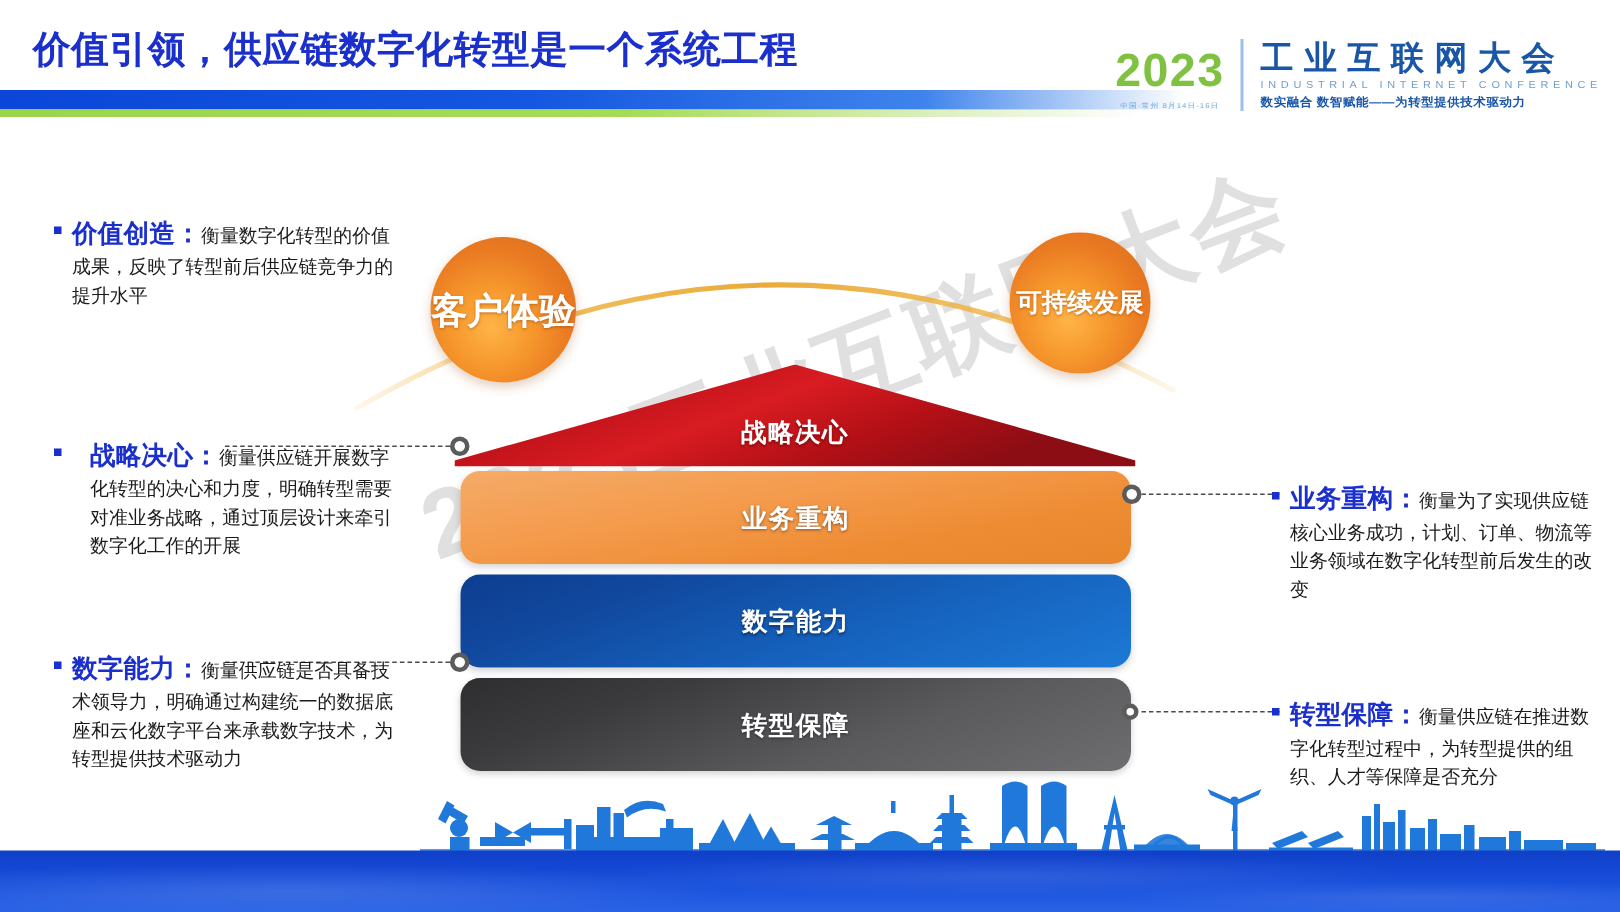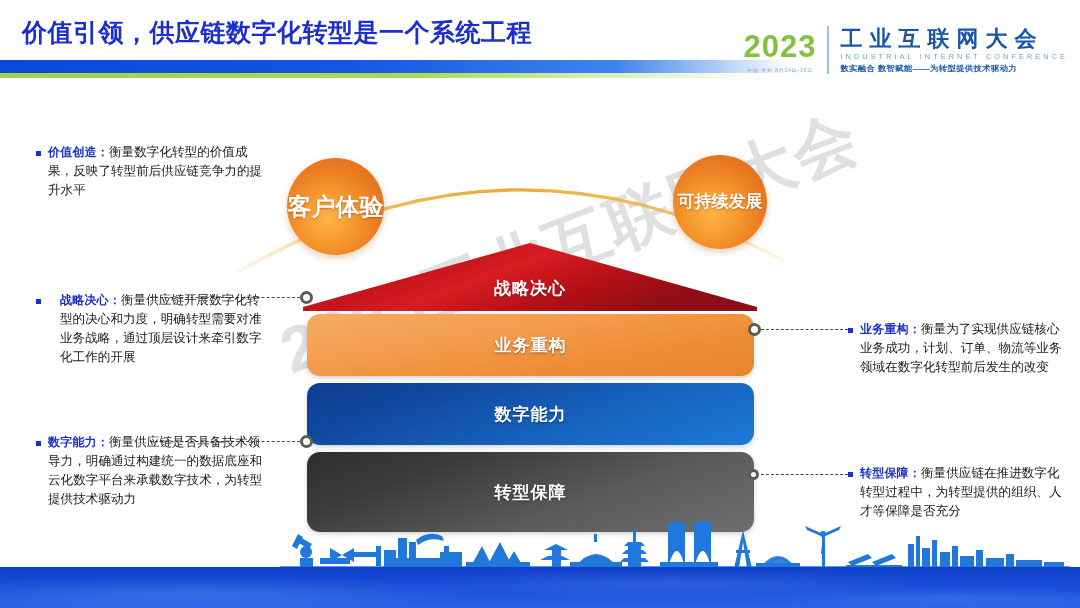--- a/index.html
+++ b/index.html
@@ -137,21 +137,21 @@
     display: flex; align-items: center; justify-content: center;
     color: #ffffff; font-weight: bold; font-size: 17px;
     letter-spacing: 1px;
     text-shadow: 0 1px 2px rgba(0,0,0,0.45);
     box-shadow: 0 2px 5px rgba(0,0,0,0.18);
   }
   #layer-1 { top: 314px; height: 62px;
     background: linear-gradient(170deg, #f5ab68 0%, #f49a4b 40%, #ee8c34 70%, #e8862c 100%); }
   #layer-2 { top: 383px; height: 62px;
     background: linear-gradient(160deg, #0d3d8f 0%, #11499f 25%, #1562bd 60%, #1d79d6 100%); }
-  #layer-3 { top: 452px; height: 80px;
+  #layer-3 { top: 452px; height: 62px;
     background: linear-gradient(160deg, #2e2e30 0%, #3b3b3e 25%, #5a5a5d 62%, #6e6e71 100%); }
 
   
   .conn { position: absolute; height: 2px; }
   .conn-line {
     position: absolute; top: 50%; height: 0;
     border-top: 1.6px dashed #4a4a4a;
   }
   .conn-dot {
     position: absolute; top: 50%;
@@ -176,21 +176,21 @@
   #conn-r2 .conn-dot { left: 0; width: 11px; height: 11px; margin-top: -5.5px; border-width: 3px; }
 
   
   .tblock { position: absolute; display: flex; }
   .bullet {
     width: 5px; height: 5px; background: #1a2fcc;
     margin-right: 7px; margin-top: 8px; flex: 0 0 auto;
   }
   .tbody { font-size: 12.6px; color: #1a1a1a; line-height: 1.52; }
   .tkey {
-    font-weight: bold; color: #1a2fcc; font-size: 12px;
+    font-weight: bold; color: #1a2fcc; font-size: 17px;
     letter-spacing: 0.2px;
   }
   #tb-left-0  { left: 36px; top: 143px; width: 230px; }
   #tb-left-1  { left: 36px; top: 291px; width: 232px; gap: 12px; }
   #tb-left-2  { left: 36px; top: 433px; width: 232px; }
   #tb-right-0 { left: 848px; top: 320px; width: 222px; }
   #tb-right-1 { left: 848px; top: 464px; width: 222px; }
 
   
   .skyline { position: absolute; left: 0; bottom: 40px; width: 1080px; height: 50px; }

